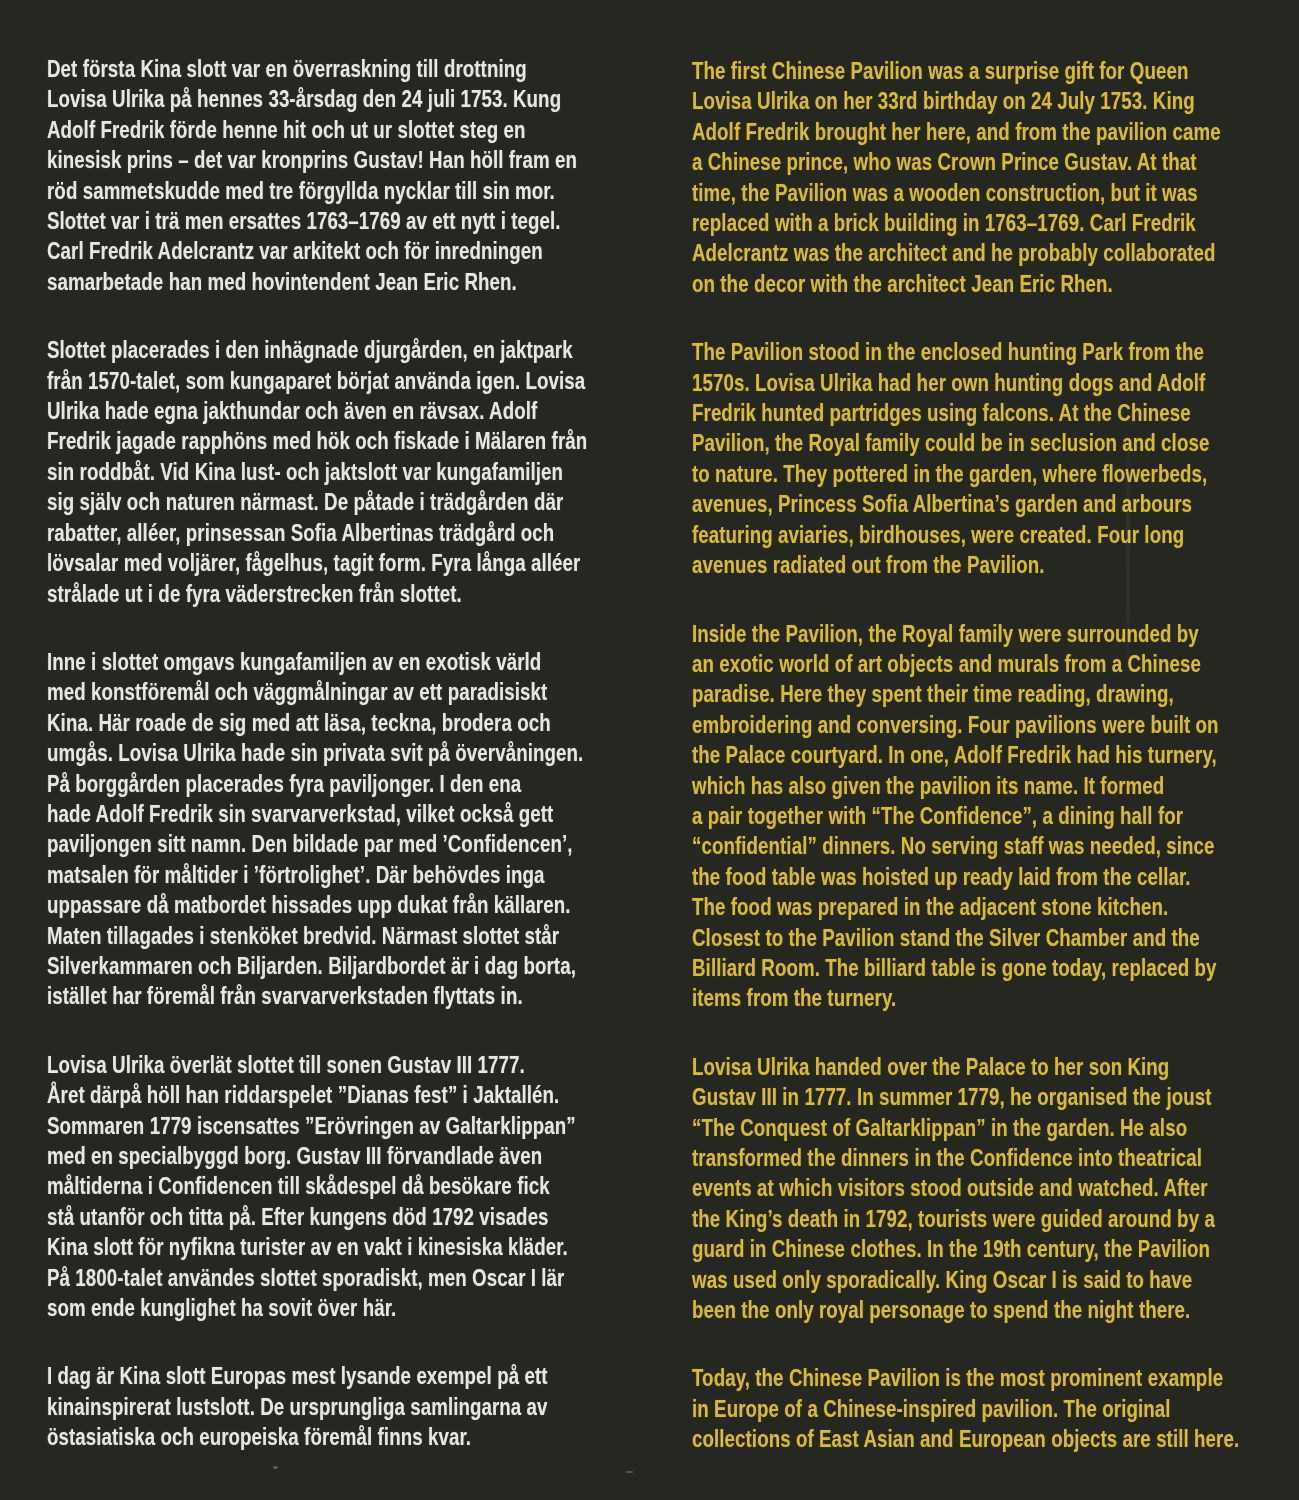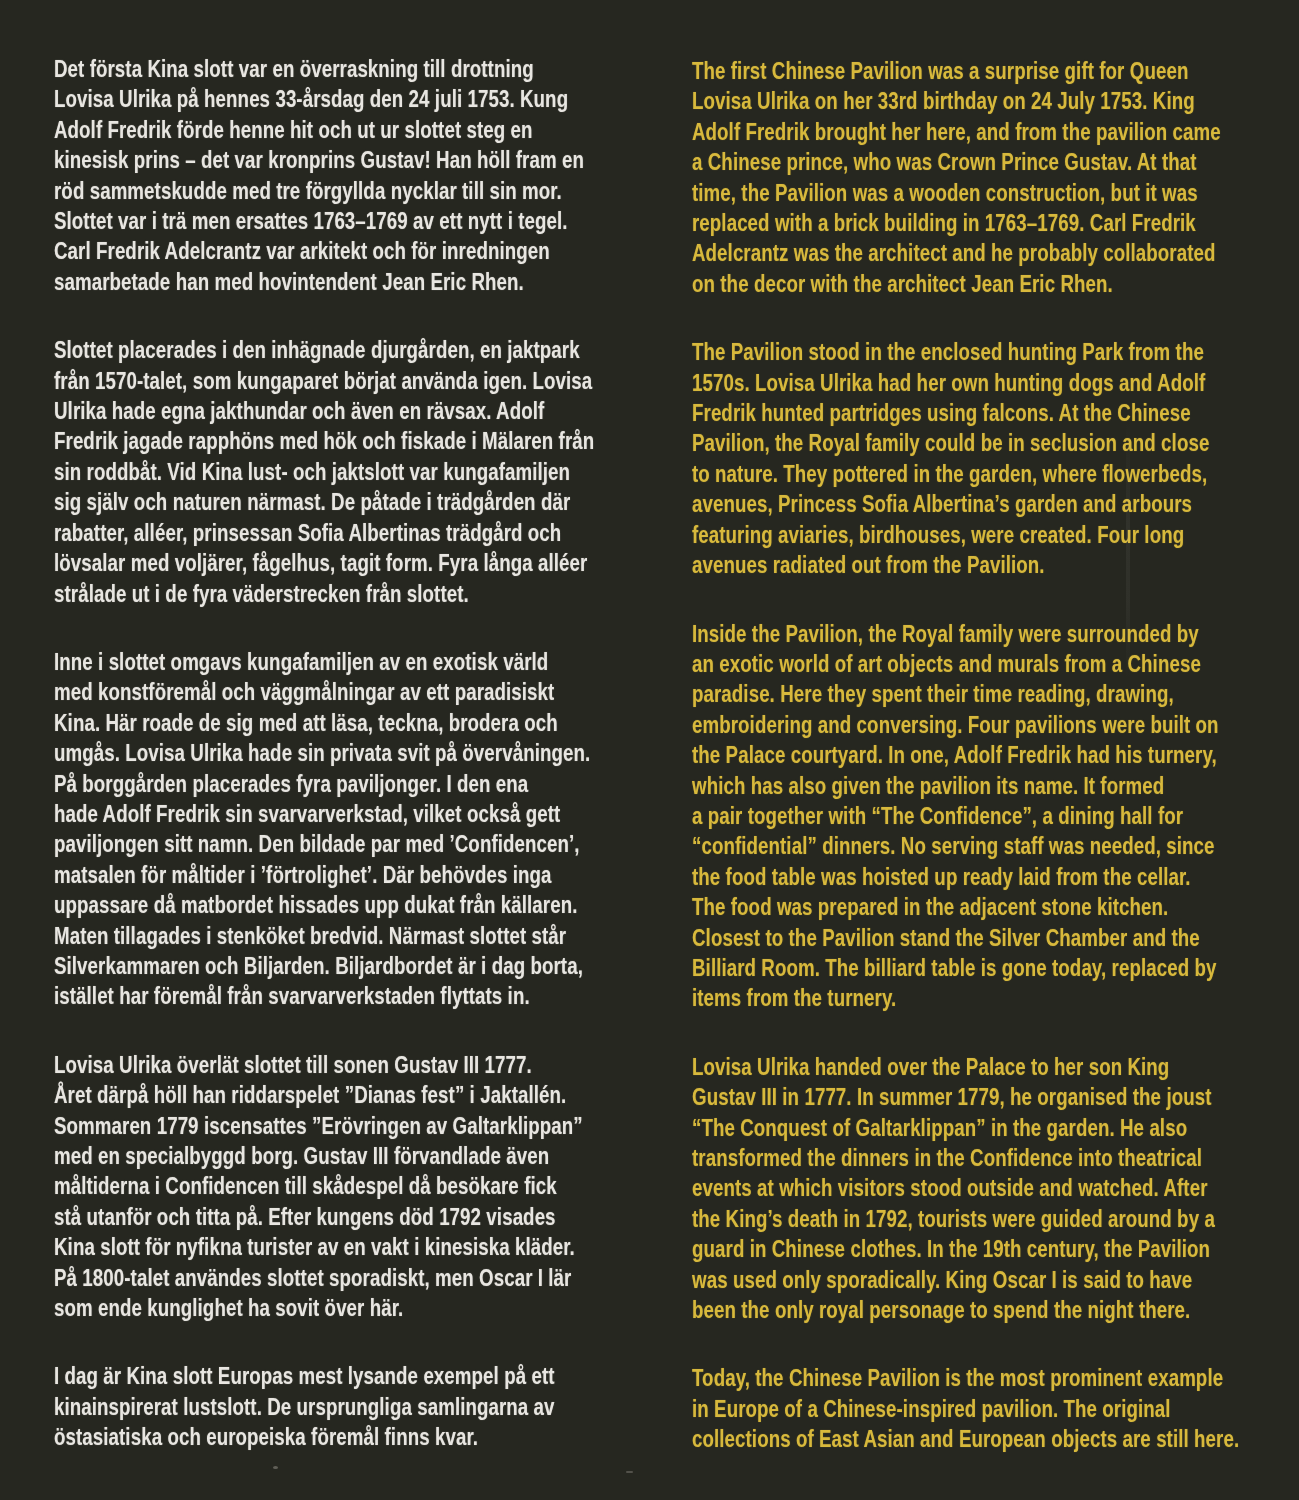--- a/index.html
+++ b/index.html
@@ -33,21 +33,21 @@
   }
   .column p {
     margin: 0 0 38px 0;
     font-size: 24px;
     line-height: 30.4px;
     font-weight: bold;
     white-space: pre-line;
     letter-spacing: 0.1px;
   }
   .column p:last-child { margin-bottom: 0; }
-  .swedish { left: 54px; top: 54px; }
+  .swedish { left: 47px; top: 54px; }
   .swedish p {
     color: var(--swedish-text, #e8e6e1);
     text-shadow: 0 0 1.5px rgba(232,230,225,0.35);
   }
   .english { left: 692px; top: 56px; }
   .english p {
     color: var(--english-text, #d8b93c);
     text-shadow: 0 0 1.5px rgba(216,185,60,0.35);
   }
   .speck {

